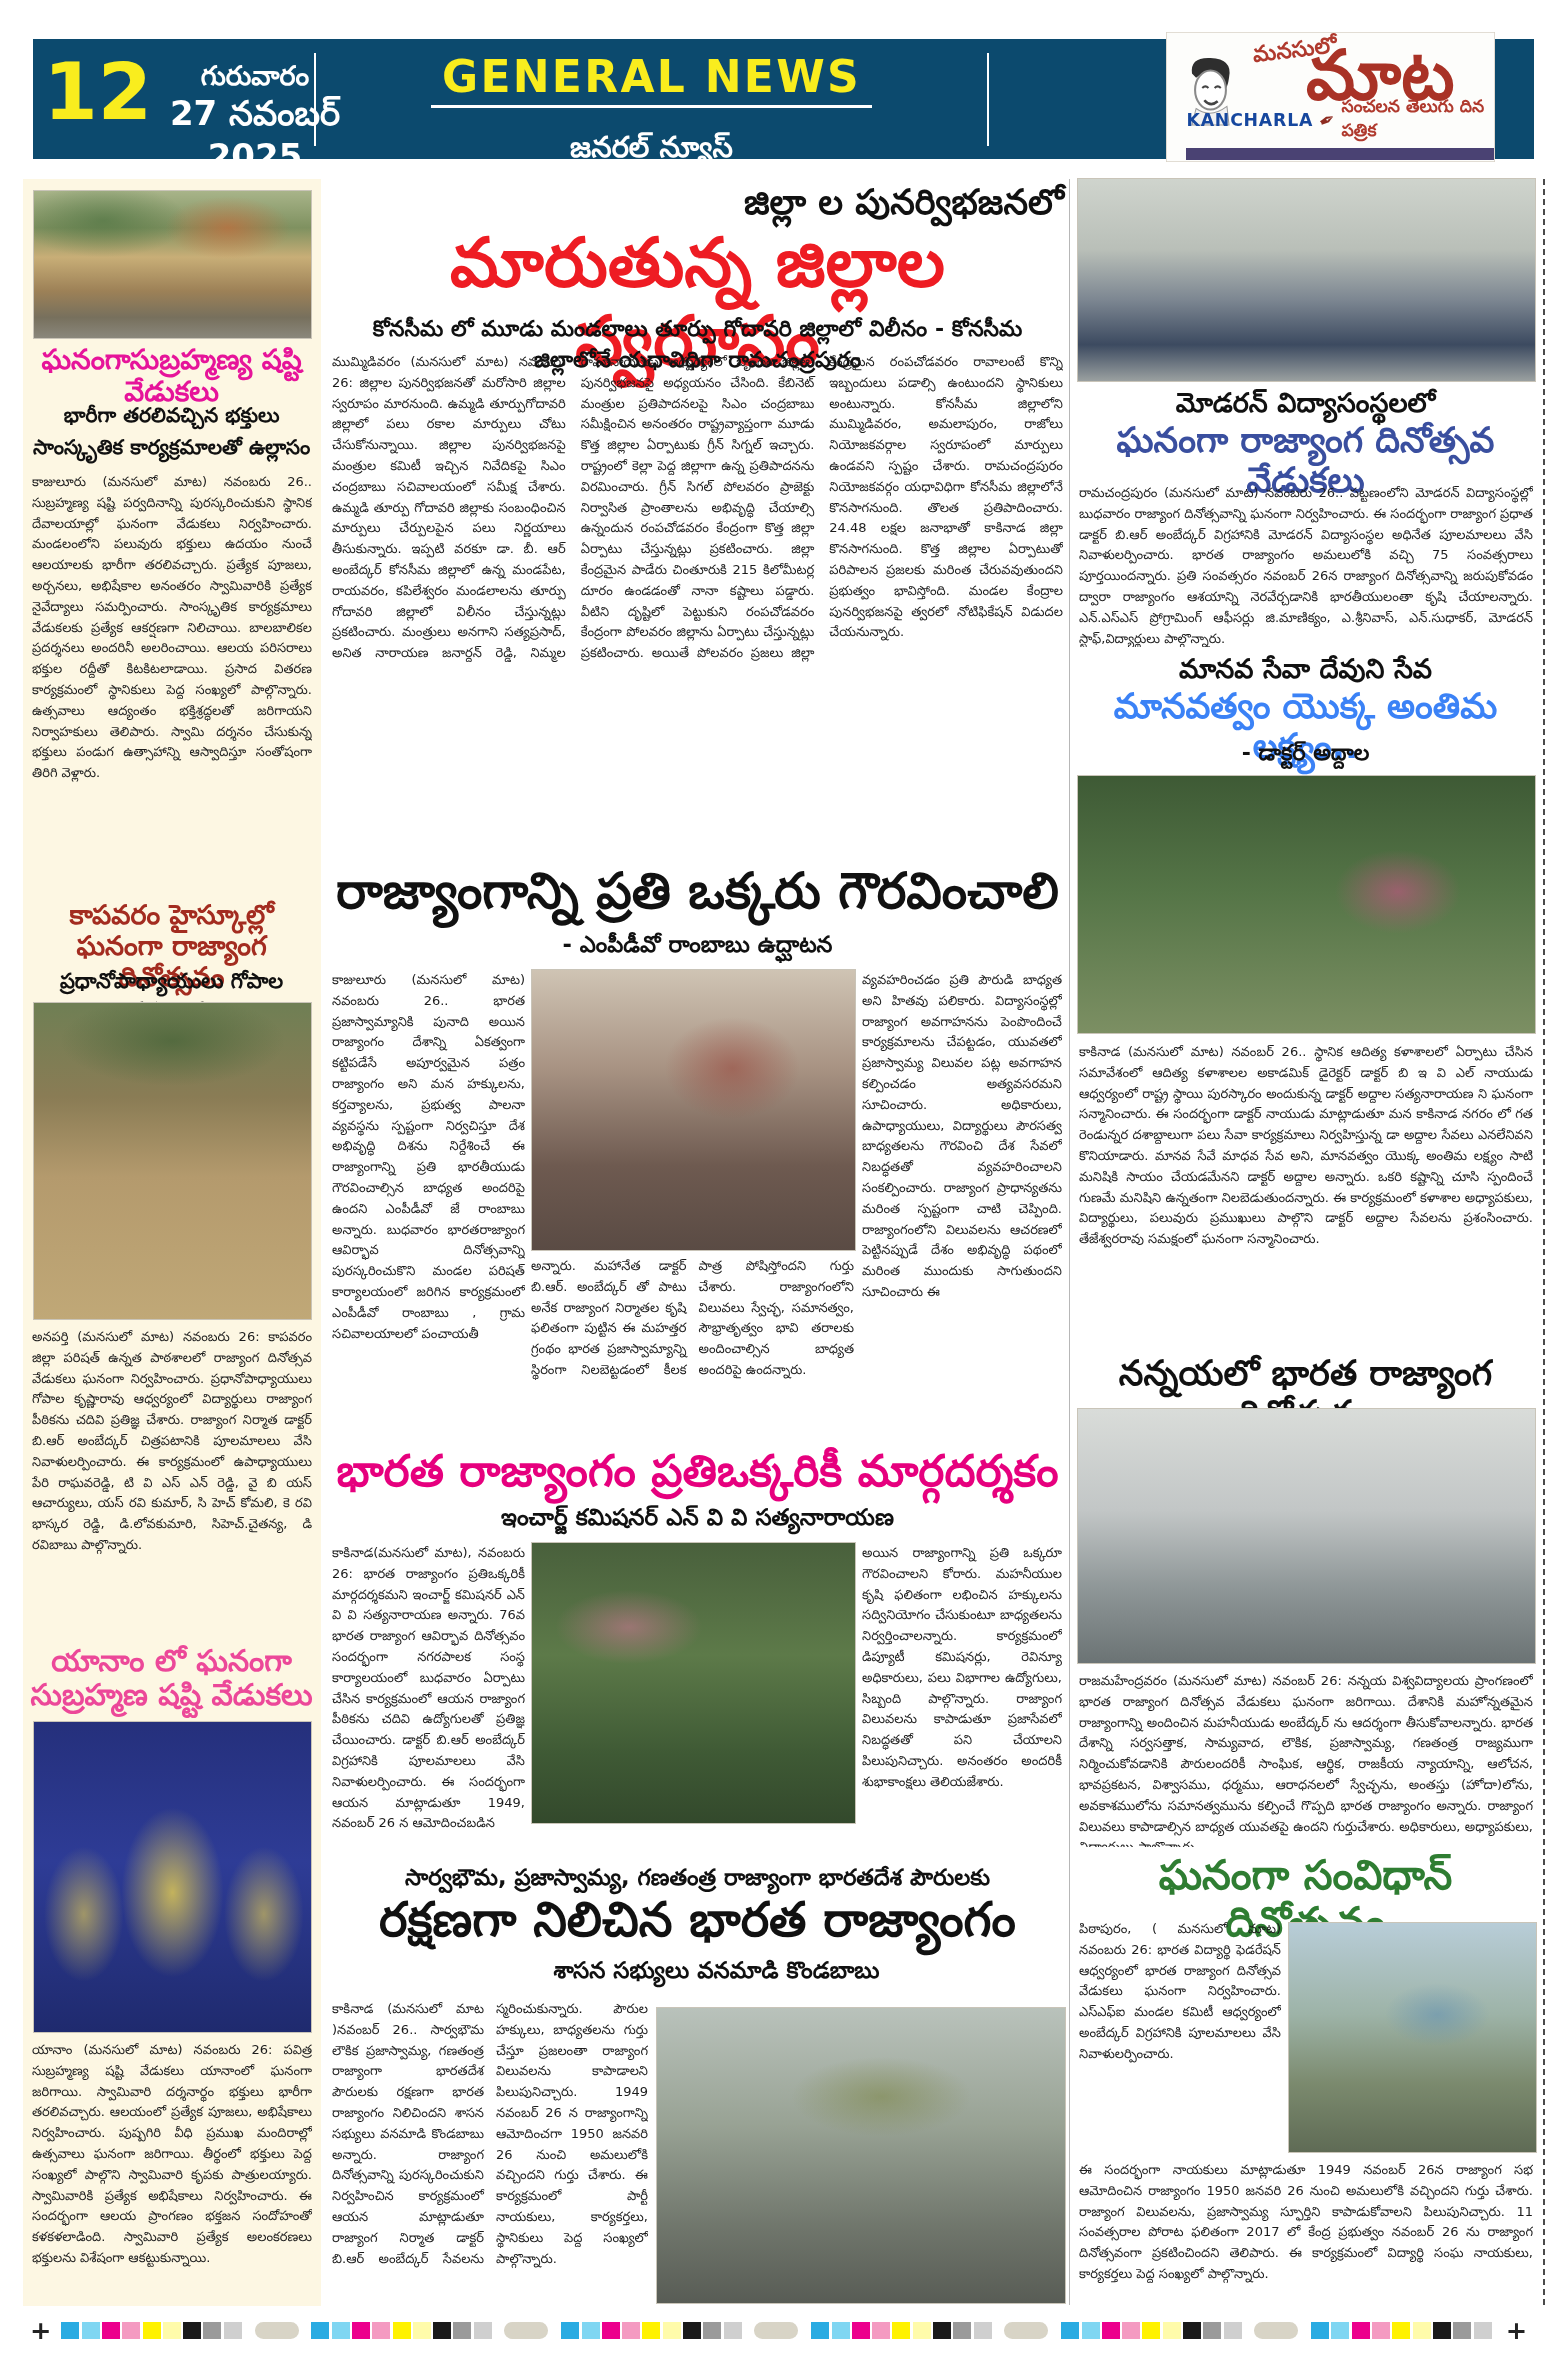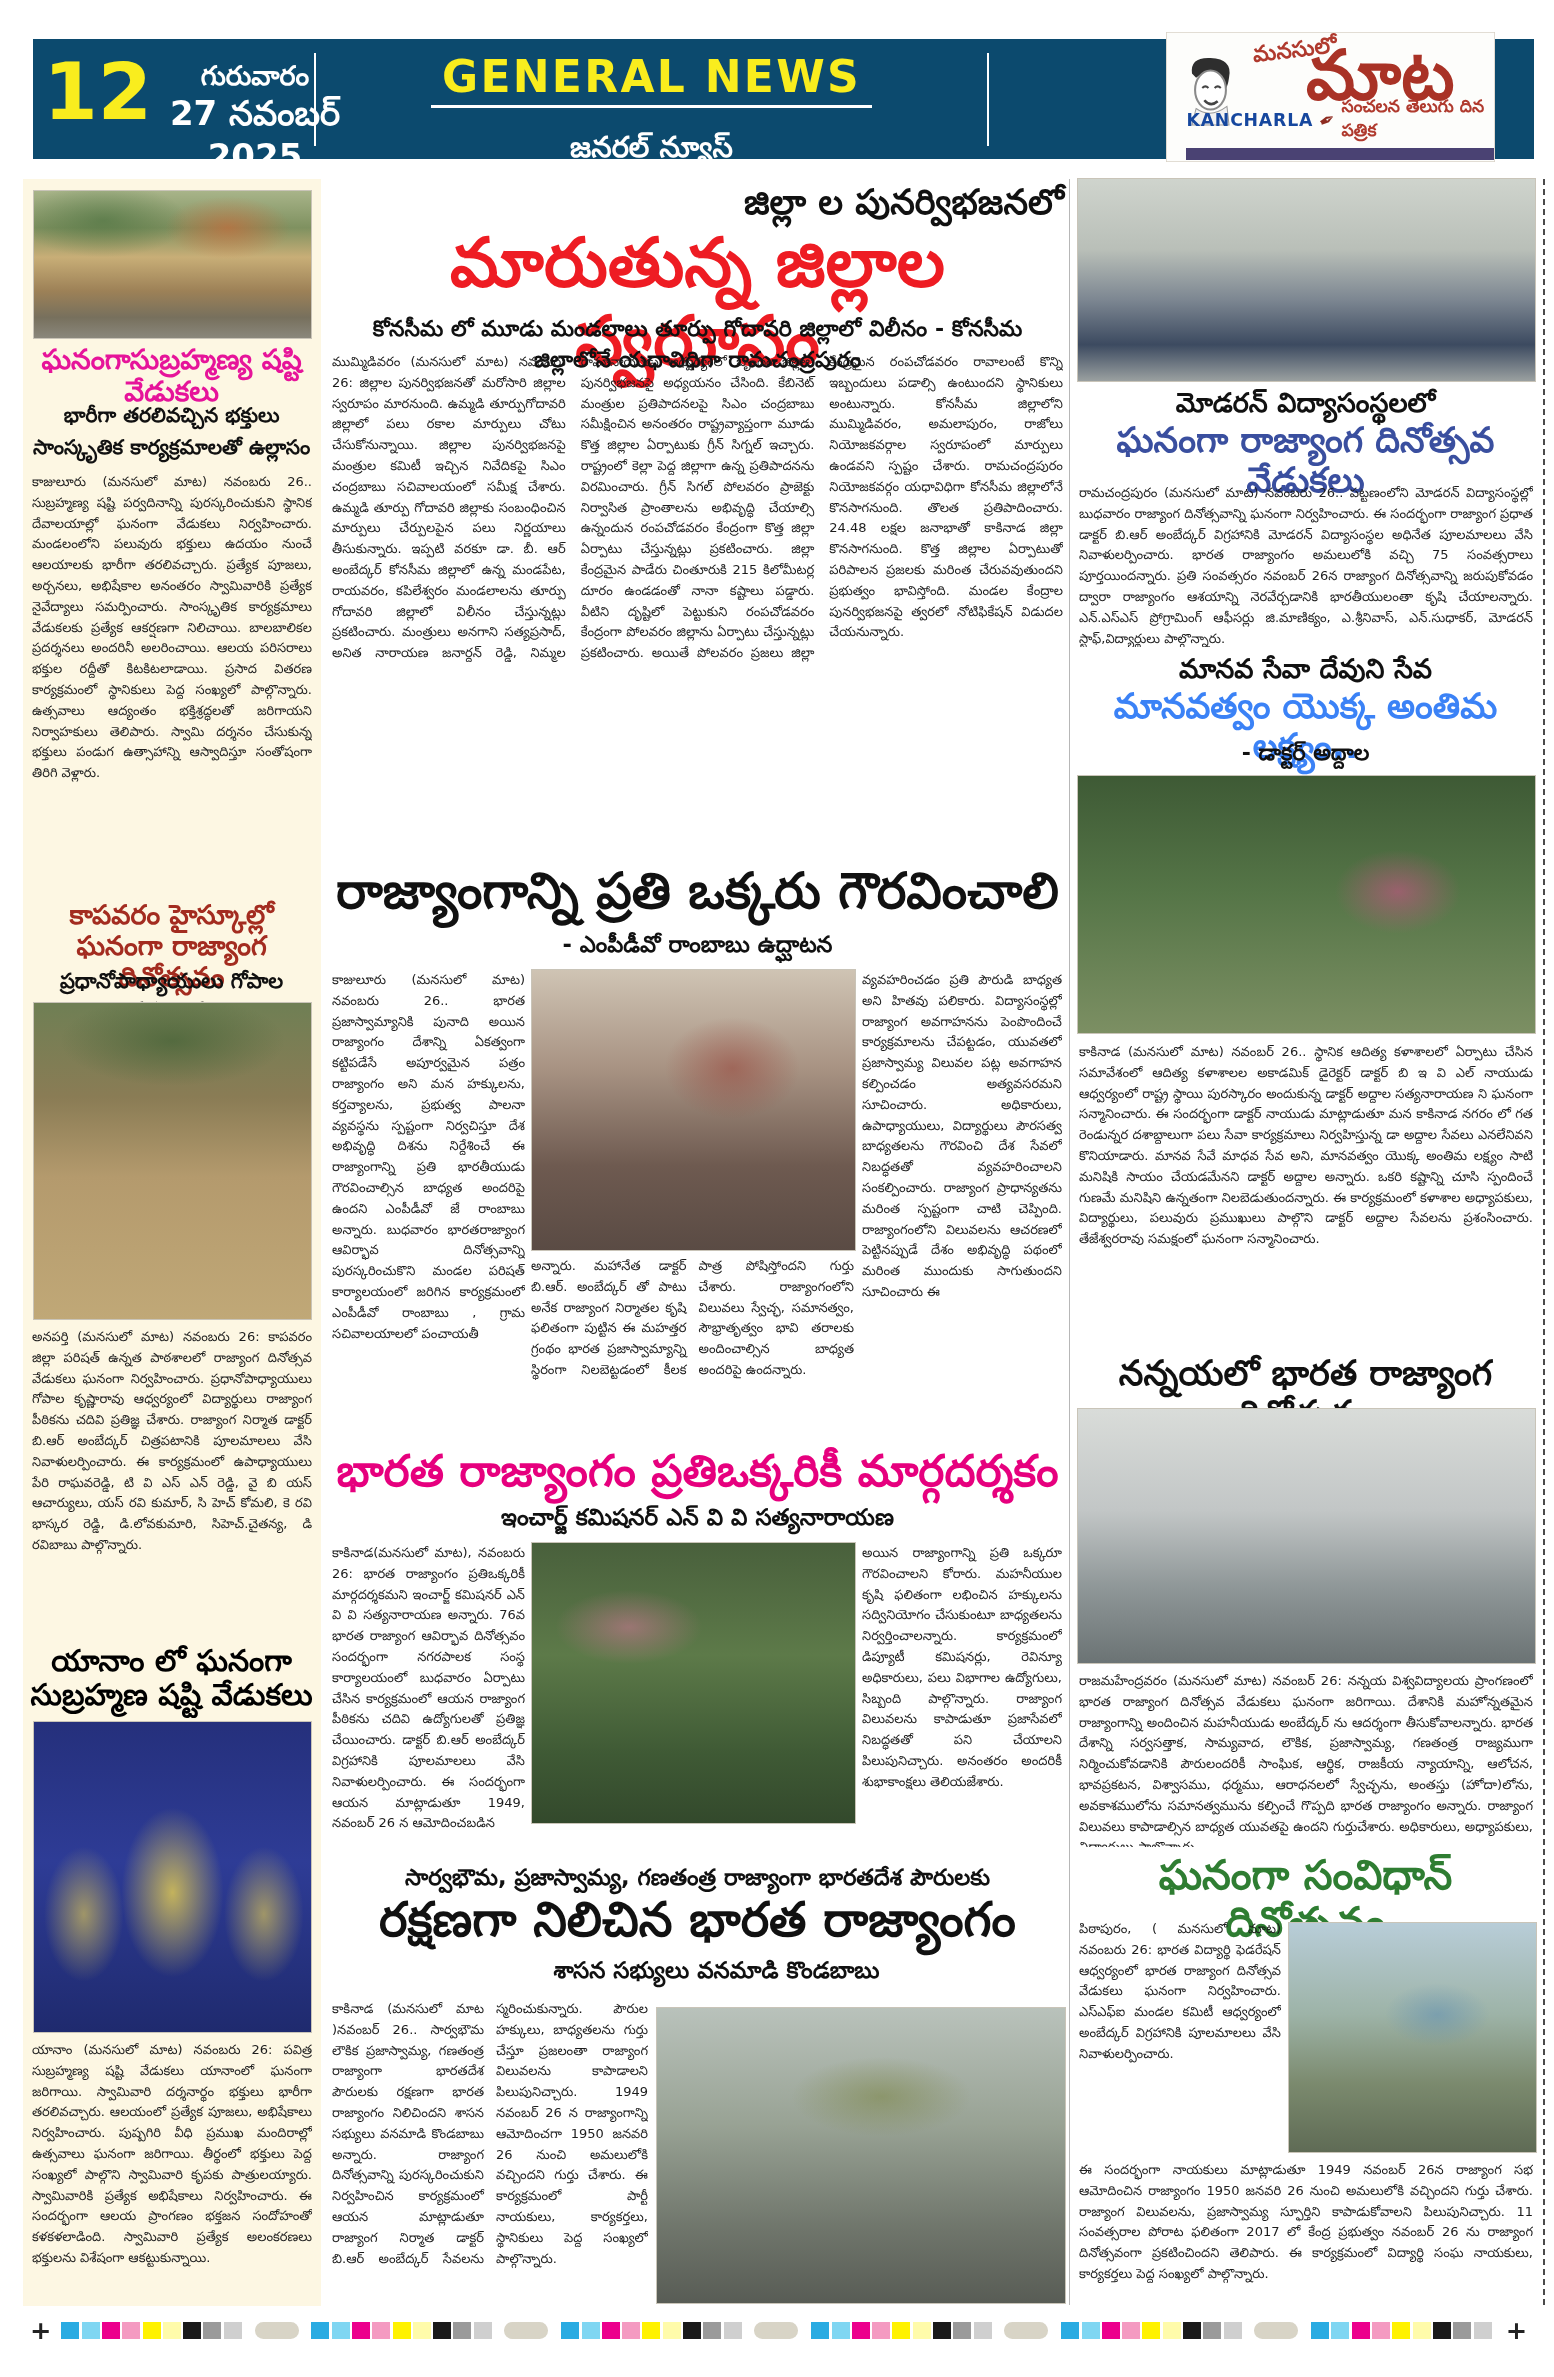--- a/index.html
+++ b/index.html
@@ -121,21 +121,21 @@
   <div class="abs hl" style="left:25.6px;top:344px;width:292px;font-size:28px;color:#e6149a;">ఘనంగాసుబ్రహ్మణ్య షష్టి వేడుకలు</div>
   <div class="abs sub" style="left:25.6px;top:403px;width:292px;font-size:20.3px;">భారీగా తరలివచ్చిన భక్తులు</div>
   <div class="abs sub" style="left:25.6px;top:435px;width:292px;font-size:20.3px;">సాంస్కృతిక కార్యక్రమాలతో ఉల్లాసం</div>
   <div class="abs bodytext" style="left:32px;top:472px;width:280px;height:420px;overflow:hidden;">కాజులూరు (మనసులో మాట) నవంబరు 26.. సుబ్రహ్మణ్య షష్టి పర్వదినాన్ని పురస్కరించుకుని స్థానిక దేవాలయాల్లో ఘనంగా వేడుకలు నిర్వహించారు. మండలంలోని పలువురు భక్తులు ఉదయం నుంచే ఆలయాలకు భారీగా తరలివచ్చారు. ప్రత్యేక పూజలు, అర్చనలు, అభిషేకాల అనంతరం స్వామివారికి ప్రత్యేక నైవేద్యాలు సమర్పించారు. సాంస్కృతిక కార్యక్రమాలు వేడుకలకు ప్రత్యేక ఆకర్షణగా నిలిచాయి. బాలబాలికల ప్రదర్శనలు అందరినీ అలరించాయి. ఆలయ పరిసరాలు భక్తుల రద్దీతో కిటకిటలాడాయి. ప్రసాద వితరణ కార్యక్రమంలో స్థానికులు పెద్ద సంఖ్యలో పాల్గొన్నారు. ఉత్సవాలు ఆద్యంతం భక్తిశ్రద్ధలతో జరిగాయని నిర్వాహకులు తెలిపారు. స్వామి దర్శనం చేసుకున్న భక్తులు పండుగ ఉత్సాహాన్ని ఆస్వాదిస్తూ సంతోషంగా తిరిగి వెళ్లారు.</div>
 
   <div class="abs hl" style="left:25.6px;top:900px;width:292px;font-size:27px;color:#a32c20;">కాపవరం హైస్కూల్లో ఘనంగా రాజ్యాంగ దినోత్సవం</div>
   <div class="abs sub" style="left:25.6px;top:969px;width:292px;font-size:21px;">ప్రధానోపాధ్యాయులు గోపాల కృష్ణారావు</div>
   <div class="photo ph-schoolyard abs" style="left:33px;top:1002px;width:277px;height:316px;"></div>
   <div class="abs bodytext" style="left:32px;top:1327px;width:280px;height:311px;overflow:hidden;">అనపర్తి (మనసులో మాట) నవంబరు 26: కాపవరం జిల్లా పరిషత్ ఉన్నత పాఠశాలలో రాజ్యాంగ దినోత్సవ వేడుకలు ఘనంగా నిర్వహించారు. ప్రధానోపాధ్యాయులు గోపాల కృష్ణారావు ఆధ్వర్యంలో విద్యార్థులు రాజ్యాంగ పీఠికను చదివి ప్రతిజ్ఞ చేశారు. రాజ్యాంగ నిర్మాత డాక్టర్ బి.ఆర్ అంబేద్కర్ చిత్రపటానికి పూలమాలలు వేసి నివాళులర్పించారు. ఈ కార్యక్రమంలో ఉపాధ్యాయులు పేరి రాఘవరెడ్డి, టి వి ఎస్ ఎన్ రెడ్డి, వై బి యస్ ఆచార్యులు, యస్ రవి కుమార్, సి హెచ్ కోమలి, కె రవి భాస్కర రెడ్డి, డి.లోవకుమారి, సిహెచ్.చైతన్య, డి రవిబాబు పాల్గొన్నారు.</div>
 
-  <div class="abs hl" style="left:25.6px;top:1644px;width:292px;font-size:30px;color:#000000;">యానాం లో ఘనంగా సుబ్రహ్మణ షష్టి వేడుకలు</div>
+  <div class="abs hl" style="left:25.6px;top:1644px;width:292px;font-size:30px;color:#ec4899;">యానాం లో ఘనంగా సుబ్రహ్మణ షష్టి వేడుకలు</div>
   <div class="photo ph-deities abs" style="left:33px;top:1721px;width:277px;height:310px;"></div>
   <div class="abs bodytext" style="left:32px;top:2040px;width:280px;height:262px;overflow:hidden;">యానాం (మనసులో మాట) నవంబరు 26: పవిత్ర సుబ్రహ్మణ్య షష్టి వేడుకలు యానాంలో ఘనంగా జరిగాయి. స్వామివారి దర్శనార్థం భక్తులు భారీగా తరలివచ్చారు. ఆలయంలో ప్రత్యేక పూజలు, అభిషేకాలు నిర్వహించారు. పుష్పగిరి వీధి ప్రముఖ మందిరాల్లో ఉత్సవాలు ఘనంగా జరిగాయి. తీర్థంలో భక్తులు పెద్ద సంఖ్యలో పాల్గొని స్వామివారి కృపకు పాత్రులయ్యారు. స్వామివారికి ప్రత్యేక అభిషేకాలు నిర్వహించారు. ఈ సందర్భంగా ఆలయ ప్రాంగణం భక్తజన సందోహంతో కళకళలాడింది. స్వామివారి ప్రత్యేక అలంకరణలు భక్తులను విశేషంగా ఆకట్టుకున్నాయి.</div>
 
   <div class="abs kicker" style="left:331px;top:182px;width:733px;font-size:35px;text-align:right;">జిల్లా ల పునర్విభజనలో</div>
   <div class="abs hl" style="left:331px;top:224px;width:733px;font-size:68px;color:#ee1c23;">మారుతున్న జిల్లాల స్వరూపం</div>
   <div class="abs sub" style="left:331px;top:316px;width:733px;font-size:22px;">కోనసీమ లో మూడు మండలాలు తూర్పు గోదావరి జిల్లాలో విలీనం - కోనసీమ జిల్లాలోనే యధావిధిగా రామచంద్రపురం</div>
   <div class="abs bodytext" style="left:332px;top:352px;width:731px;height:496px;overflow:hidden;column-count:3;column-gap:15px;">ముమ్మిడివరం (మనసులో మాట) నవంబరు 26: జిల్లాల పునర్విభజనతో మరోసారి జిల్లాల స్వరూపం మారనుంది. ఉమ్మడి తూర్పుగోదావరి జిల్లాలో పలు రకాల మార్పులు చోటు చేసుకోనున్నాయి. జిల్లాల పునర్విభజనపై మంత్రుల కమిటీ ఇచ్చిన నివేదికపై సిఎం చంద్రబాబు సచివాలయంలో సమీక్ష చేశారు. ఉమ్మడి తూర్పు గోదావరి జిల్లాకు సంబంధించిన మార్పులు చేర్పులపైన పలు నిర్ణయాలు తీసుకున్నారు. ఇప్పటి వరకూ డా. బీ. ఆర్ అంబేద్కర్ కోనసీమ జిల్లాలో ఉన్న మండపేట, రాయవరం, కపిలేశ్వరం మండలాలను తూర్పు గోదావరి జిల్లాలో విలీనం చేస్తున్నట్లు ప్రకటించారు. మంత్రులు అనగాని సత్యప్రసాద్, అనిత నారాయణ జనార్దన్ రెడ్డి, నిమ్మల రామానాయుడు ఆధ్వర్యంలో బృందం జిల్లాల పునర్విభజనపై అధ్యయనం చేసింది. కేబినెట్ మంత్రుల ప్రతిపాదనలపై సిఎం చంద్రబాబు సమీక్షించిన అనంతరం రాష్ట్రవ్యాప్తంగా మూడు కొత్త జిల్లాల ఏర్పాటుకు గ్రీన్ సిగ్నల్ ఇచ్చారు. రాష్ట్రంలో కెల్లా పెద్ద జిల్లాగా ఉన్న ప్రతిపాదనను విరమించారు. గ్రీన్ సిగల్ పోలవరం ప్రాజెక్టు నిర్వాసిత ప్రాంతాలను అభివృద్ధి చేయాల్సి ఉన్నందున రంపచోడవరం కేంద్రంగా కొత్త జిల్లా ఏర్పాటు చేస్తున్నట్లు ప్రకటించారు. జిల్లా కేంద్రమైన పాడేరు చింతూరుకి 215 కిలోమీటర్ల దూరం ఉండడంతో నానా కష్టాలు పడ్డారు. వీటిని దృష్టిలో పెట్టుకుని రంపచోడవరం కేంద్రంగా పోలవరం జిల్లాను ఏర్పాటు చేస్తున్నట్లు ప్రకటించారు. అయితే పోలవరం ప్రజలు జిల్లా కేంద్రమైన రంపచోడవరం రావాలంటే కొన్ని ఇబ్బందులు పడాల్సి ఉంటుందని స్థానికులు అంటున్నారు. కోనసీమ జిల్లాలోని ముమ్మిడివరం, అమలాపురం, రాజోలు నియోజకవర్గాల స్వరూపంలో మార్పులు ఉండవని స్పష్టం చేశారు. రామచంద్రపురం నియోజకవర్గం యధావిధిగా కోనసీమ జిల్లాలోనే కొనసాగనుంది. తొలత ప్రతిపాదించారు. 24.48 లక్షల జనాభాతో కాకినాడ జిల్లా కొనసాగనుంది. కొత్త జిల్లాల ఏర్పాటుతో పరిపాలన ప్రజలకు మరింత చేరువవుతుందని ప్రభుత్వం భావిస్తోంది. మండల కేంద్రాల పునర్విభజనపై త్వరలో నోటిఫికేషన్ విడుదల చేయనున్నారు.</div>
 
   <div class="abs hl" style="left:331px;top:863px;width:733px;font-size:50px;color:#111;">రాజ్యాంగాన్ని ప్రతి ఒక్కరు గౌరవించాలి</div>
   <div class="abs byline" style="left:331px;top:931px;width:733px;font-size:22.6px;">- ఎంపీడీవో రాంబాబు ఉద్ఘాటన</div>

